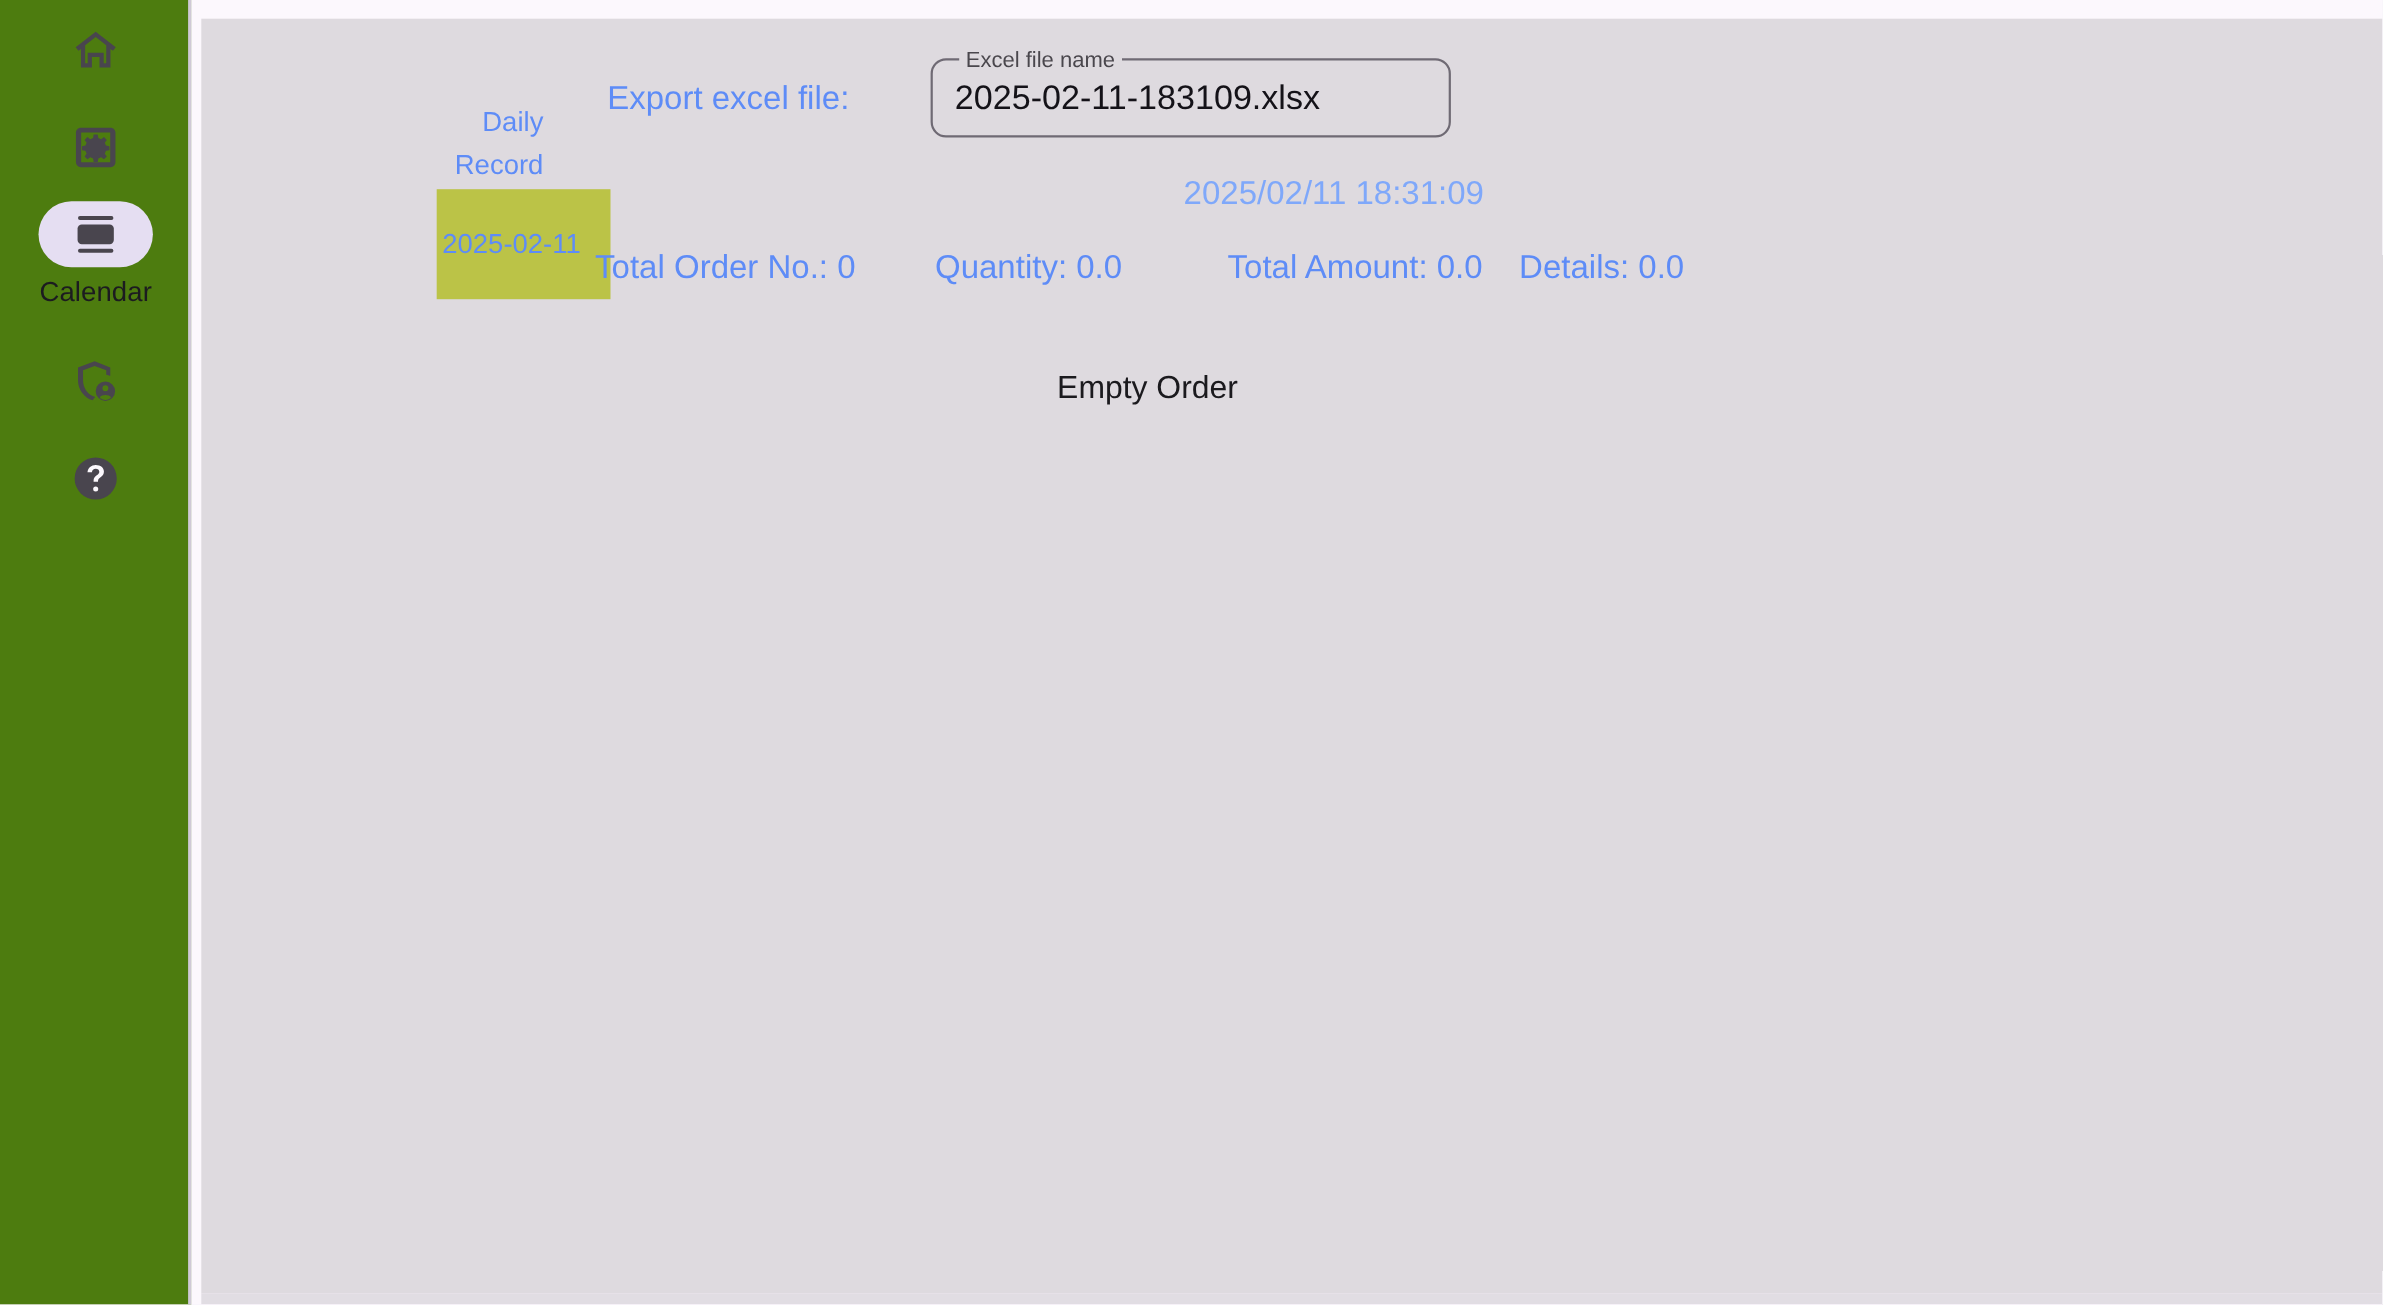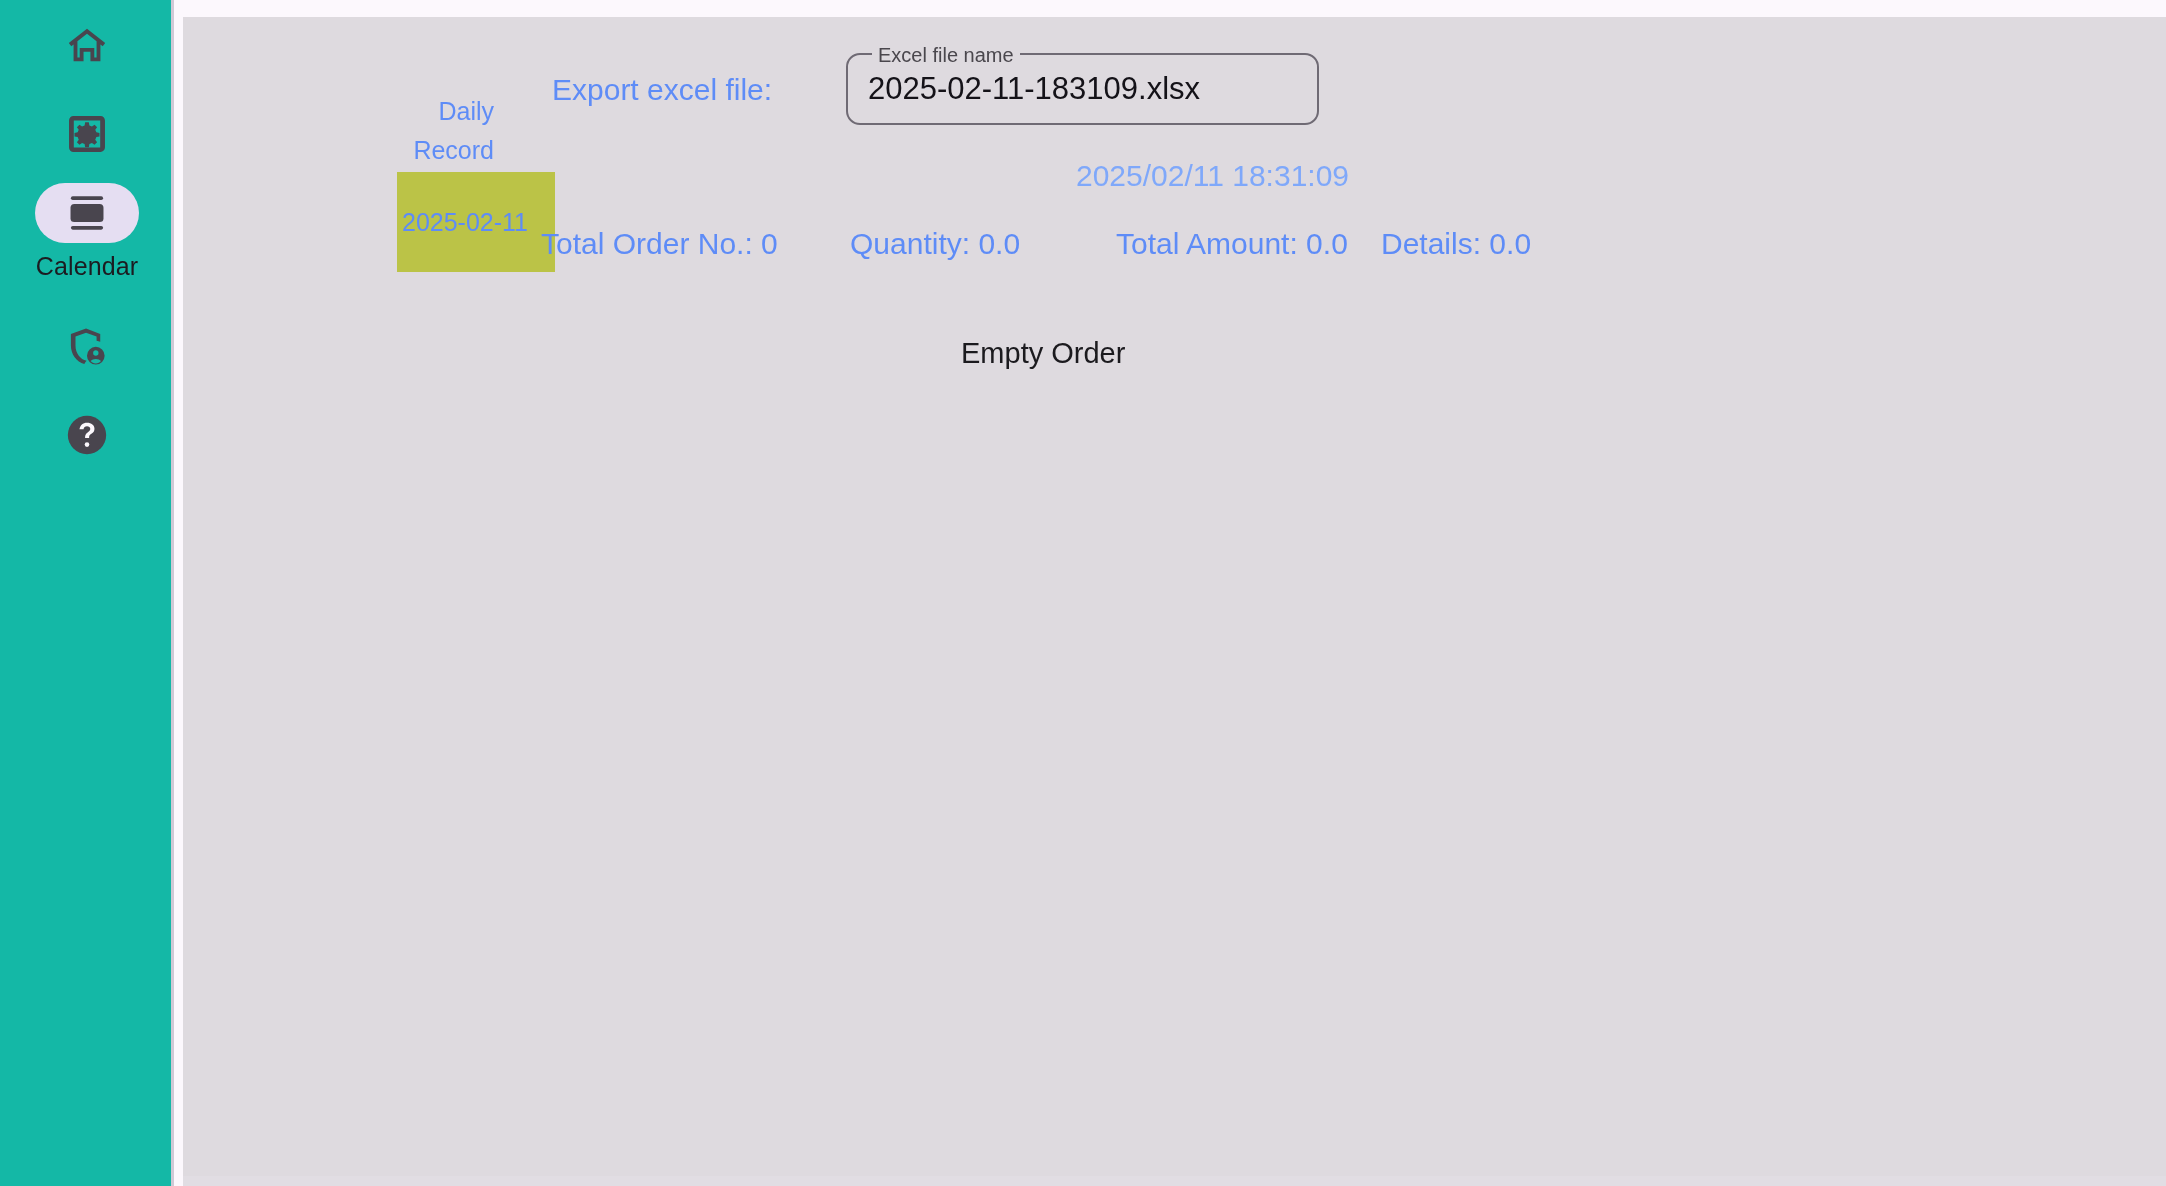--- a/index.html
+++ b/index.html
@@ -21,21 +21,21 @@
     height: 1186px;
     display: flex;
     background: #fbf7fd;
   }
 
   
   .sidebar {
     width: 174px;
     min-width: 174px;
     height: 1186px;
-    background: #14b8a6;
+    background: #4d7c0f;
     position: relative;
     display: flex;
     flex-direction: column;
     align-items: center;
     box-sizing: border-box;
   }
   .sidebar::after {
     content: "";
     position: absolute;
     top: 0;

